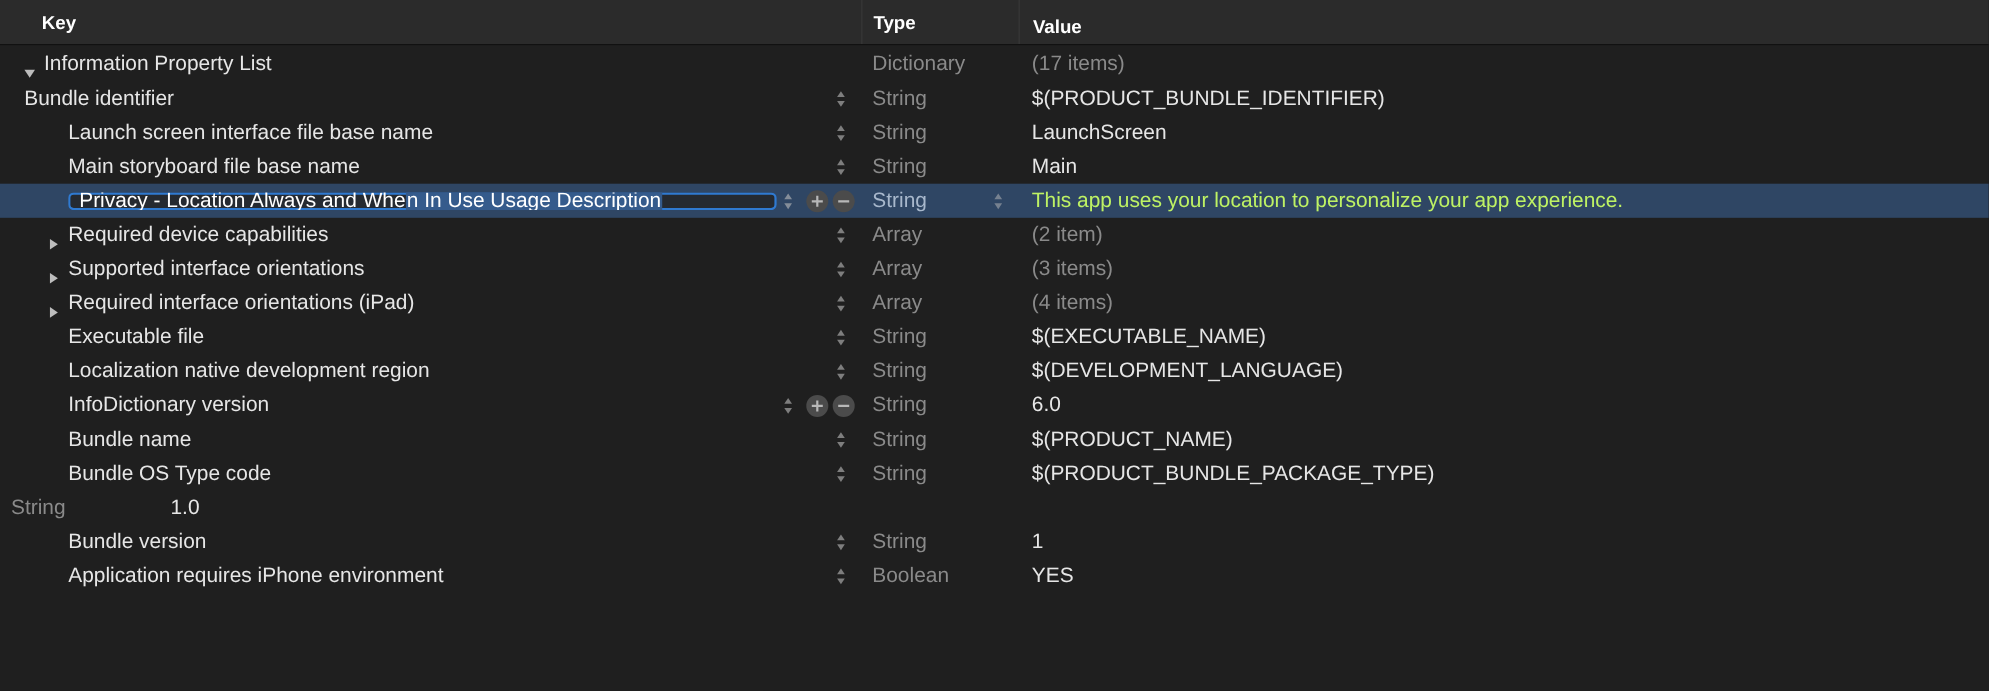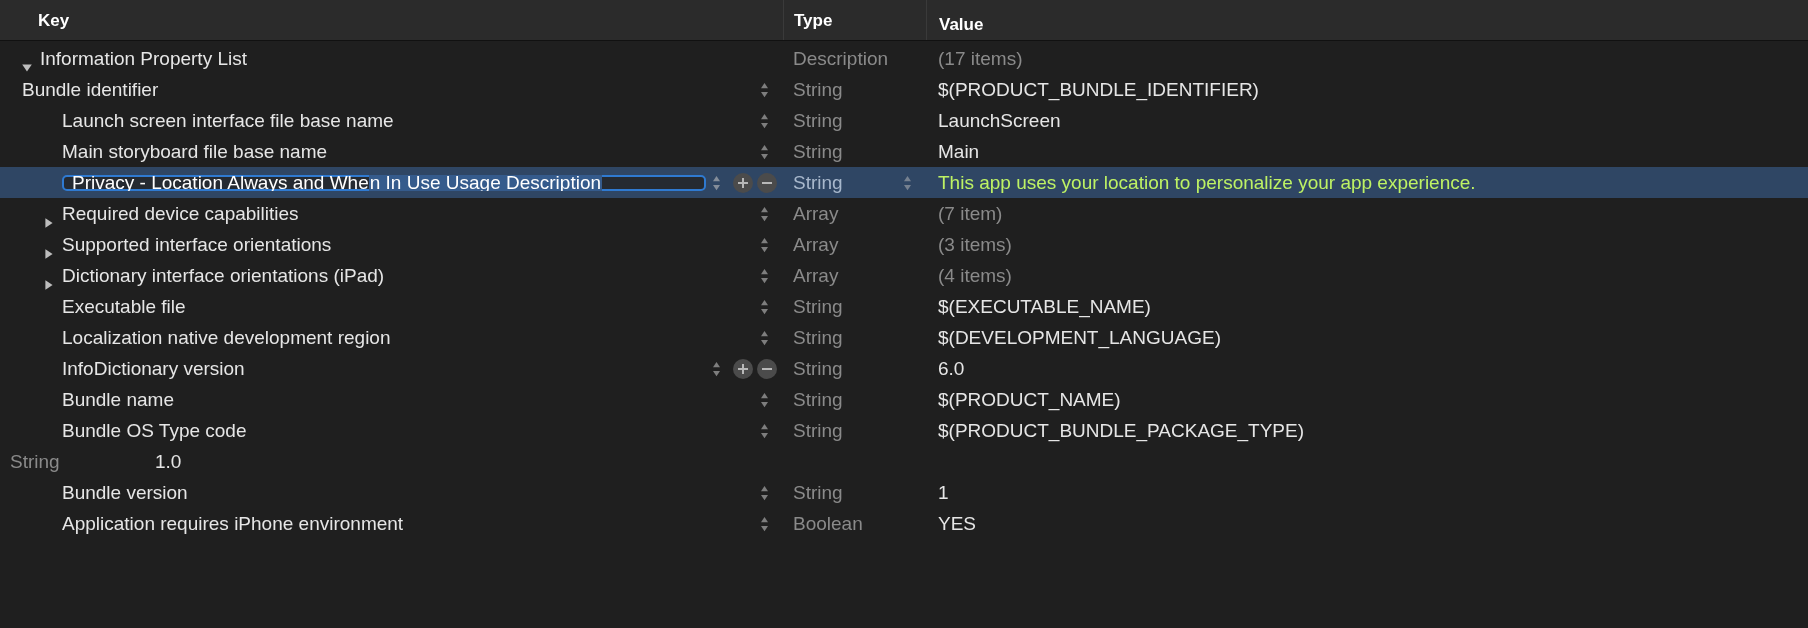--- a/index.html
+++ b/index.html
@@ -64,21 +64,21 @@
             <span class="disclosure"><svg viewBox="0 0 10 10">
                 <path d="M1 2 L9 2 L5 8 Z"></path>
               </svg></span>
           </span>
           <span class="key-label">
             <span class="key-text">Information Property List</span>
           </span>
           <span class="tail"></span>
         </div>
       </div>
-      <div class="type-cell">Description</div>
+      <div class="type-cell">Dictionary</div>
       <div class="value-cell">(17 items)</div>
     </div>
     <div class="row">
       <div class="key-cell">
         <div class="row-key-inner" style="">
           <span class="disclosure-slot"></span>
           <span class="key-label">
             <span class="key-text">Bundle identifier</span>
           </span>
           <span class="tail">
@@ -198,21 +198,21 @@
                 <path d="M5 1 L9 7 L1 7 Z"></path>
               </svg>
               <svg viewBox="0 0 10 8">
                 <path d="M1 1 L9 1 L5 7 Z"></path>
               </svg>
             </span>
           </span>
         </div>
       </div>
       <div class="type-cell">Array</div>
-      <div class="value-cell">(7 item)</div>
+      <div class="value-cell">(2 item)</div>
     </div>
     <div class="row array">
       <div class="key-cell">
         <div class="row-key-inner" style="padding-left:40px">
           <span class="disclosure-slot">
             <span class="disclosure"><svg viewBox="0 0 10 10">
                 <path d="M2 1 L8 5 L2 9 Z"></path>
               </svg></span>
           </span>
           <span class="key-label">
@@ -235,21 +235,21 @@
     </div>
     <div class="row array">
       <div class="key-cell">
         <div class="row-key-inner" style="padding-left:40px">
           <span class="disclosure-slot">
             <span class="disclosure"><svg viewBox="0 0 10 10">
                 <path d="M2 1 L8 5 L2 9 Z"></path>
               </svg></span>
           </span>
           <span class="key-label">
-            <span class="key-text">Dictionary interface orientations (iPad)</span>
+            <span class="key-text">Required interface orientations (iPad)</span>
           </span>
           <span class="tail">
             <span class="stepper">
               <svg viewBox="0 0 10 8">
                 <path d="M5 1 L9 7 L1 7 Z"></path>
               </svg>
               <svg viewBox="0 0 10 8">
                 <path d="M1 1 L9 1 L5 7 Z"></path>
               </svg>
             </span>

